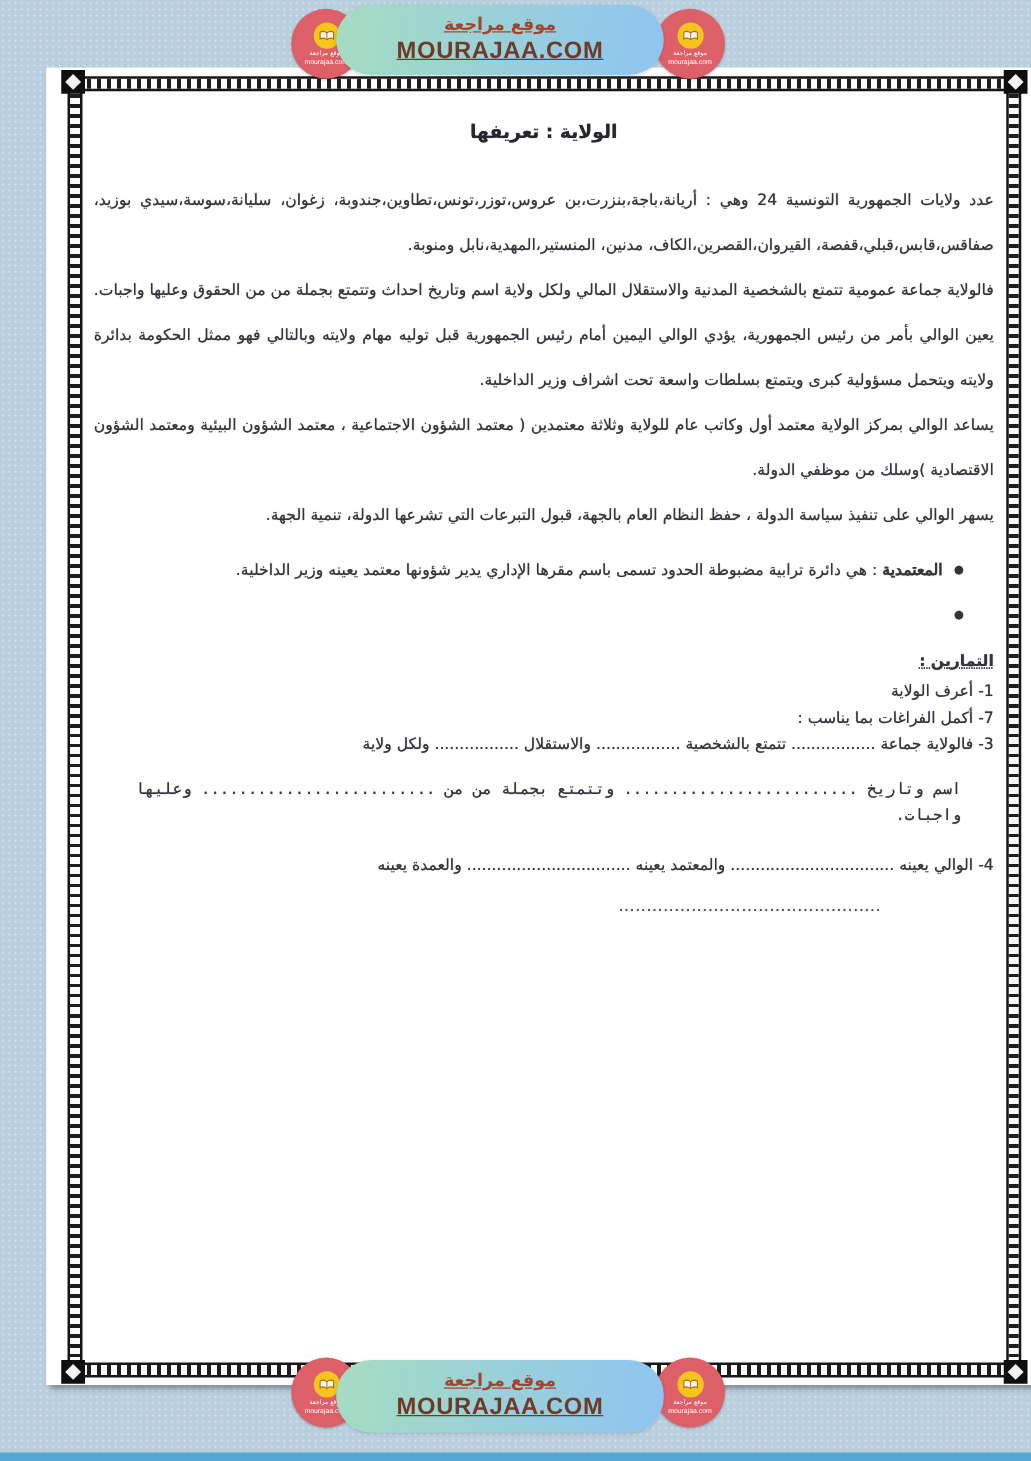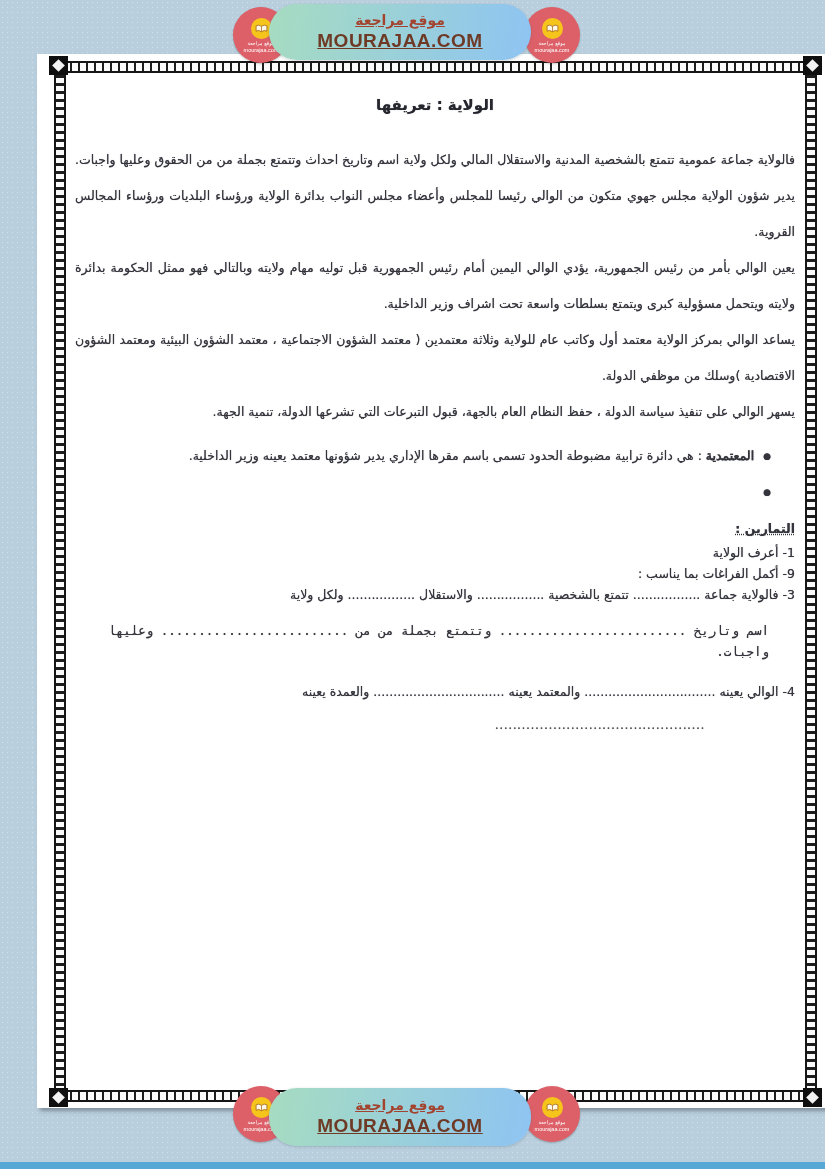--- a/index.html
+++ b/index.html
@@ -119,41 +119,41 @@
       <div class="corner tl"></div>
       <div class="corner tr"></div>
       <div class="corner bl"></div>
       <div class="corner br"></div>
     </div>
 
     <div class="doc">
       <h1>الولاية : تعريفها</h1>
 
       <div class="paras">
+        <p>عدد ولايات الجمهورية التونسية 24 وهي : أريانة،باجة،بنزرت،بن عروس،توزر،تونس،تطاوين،جندوبة، زغوان، سليانة،سوسة،سيدي بوزيد، صفاقس،قابس،قبلي،قفصة، القيروان،القصرين،الكاف، مدنين، المنستير،المهدية،نابل ومنوبة.</p>
         <p>فالولاية جماعة عمومية تتمتع بالشخصية المدنية والاستقلال المالي ولكل ولاية اسم وتاريخ احداث وتتمتع بجملة من من الحقوق وعليها واجبات.</p>
-        <p>يدير شؤون الولاية مجلس جهوي متكون من الوالي رئيسا للمجلس وأعضاء مجلس النواب بدائرة الولاية ورؤساء البلديات ورؤساء المجالس القروية.</p>
         <p>يعين الوالي بأمر من رئيس الجمهورية، يؤدي الوالي اليمين أمام رئيس الجمهورية قبل توليه مهام ولايته وبالتالي فهو ممثل الحكومة بدائرة ولايته ويتحمل مسؤولية كبرى ويتمتع بسلطات واسعة تحت اشراف وزير الداخلية.</p>
         <p>يساعد الوالي بمركز الولاية معتمد أول وكاتب عام للولاية وثلاثة معتمدين ( معتمد الشؤون الاجتماعية ، معتمد الشؤون البيئية ومعتمد الشؤون الاقتصادية )وسلك من موظفي الدولة.</p>
         <p>يسهر الوالي على تنفيذ سياسة الدولة ، حفظ النظام العام بالجهة، قبول التبرعات التي تشرعها الدولة، تنمية الجهة.</p>
       </div>
 
       <div class="bullets">
         <div class="bullet">
           <span class="marker">●</span>
           <span><b class="term">المعتمدية</b><span> : هي دائرة ترابية مضبوطة الحدود تسمى باسم مقرها الإداري يدير شؤونها معتمد يعينه وزير الداخلية.</span></span>
         </div>
         <div class="bullet">
           <span class="marker">●</span>
         </div>
       </div>
 
       <div class="exercises">
         <div class="ex-heading">التمارين :</div>
         <div class="ex-item">1- أعرف الولاية</div>
-        <div class="ex-item">9- أكمل الفراغات بما يناسب :</div>
+        <div class="ex-item">7- أكمل الفراغات بما يناسب :</div>
         <div class="ex-item">3- فالولاية جماعة ................. تتمتع بالشخصية ................. والاستقلال ................. ولكل ولاية</div>
         <div class="ex-item spaced indent">اسم وتاريخ ......................... وتتمتع بجملة من من ......................... وعليها واجبات.</div>
         <div class="ex-item spaced">4- الوالي يعينه ................................. والمعتمد يعينه ................................. والعمدة يعينه</div>
         <div class="trailing">...............................................</div>
       </div>
     </div>
   </div>
 
   <div class="logo h-left">
     <span class="logo-badge">

